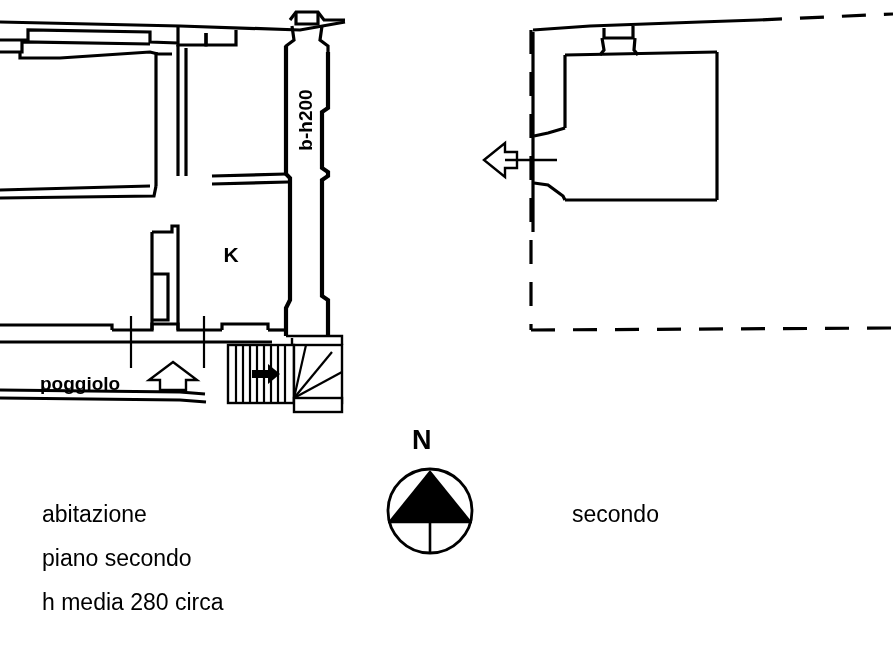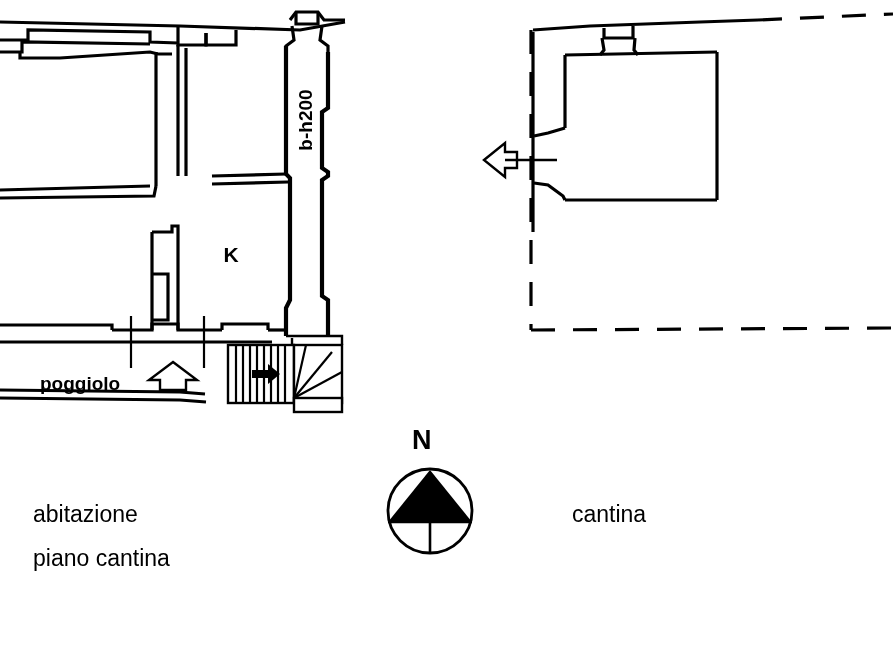--- a/index.html
+++ b/index.html
@@ -23,21 +23,21 @@
     height: 670px;
   }
   .legend-block {
     position: absolute;
     color: #000000;
     font-family: "Liberation Sans", sans-serif;
     font-size: 23px;
     line-height: 44px;
     white-space: nowrap;
   }
-  #legend-left  { left: 33px; top: 492px; }
+  #legend-left  { left: 42px; top: 492px; }
   #legend-right { left: 572px; top: 492px; }
   .legend-line { display: block; }
   .compass-label {
     position: absolute;
     left: 412px;
     top: 425px;
     font-size: 27px;
     font-weight: bold;
     color: #000000;
     font-family: "Liberation Sans", sans-serif;
@@ -191,20 +191,21 @@
       <line x1="388" y1="522" x2="472" y2="522" stroke="#000000" stroke-width="2.6"></line>
       <line x1="430" y1="522" x2="430" y2="553" stroke="#000000" stroke-width="2.6"></line>
       <path d="M430 470 L472 522 L388 522 Z" fill="#000000" stroke="none"></path>
     </g>
   </svg>
 
   <div class="compass-label">N</div>
 
   <div class="legend-block" id="legend-left">
     <span class="legend-line">abitazione</span>
-    <span class="legend-line">piano cantina</span>
+    <span class="legend-line">piano secondo</span>
+    <span class="legend-line">h media 280 circa</span>
   </div>
 
   <div class="legend-block" id="legend-right">
-    <span class="legend-line">cantina</span>
+    <span class="legend-line">secondo</span>
   </div>
 
 </div>
 
 </body></html>

